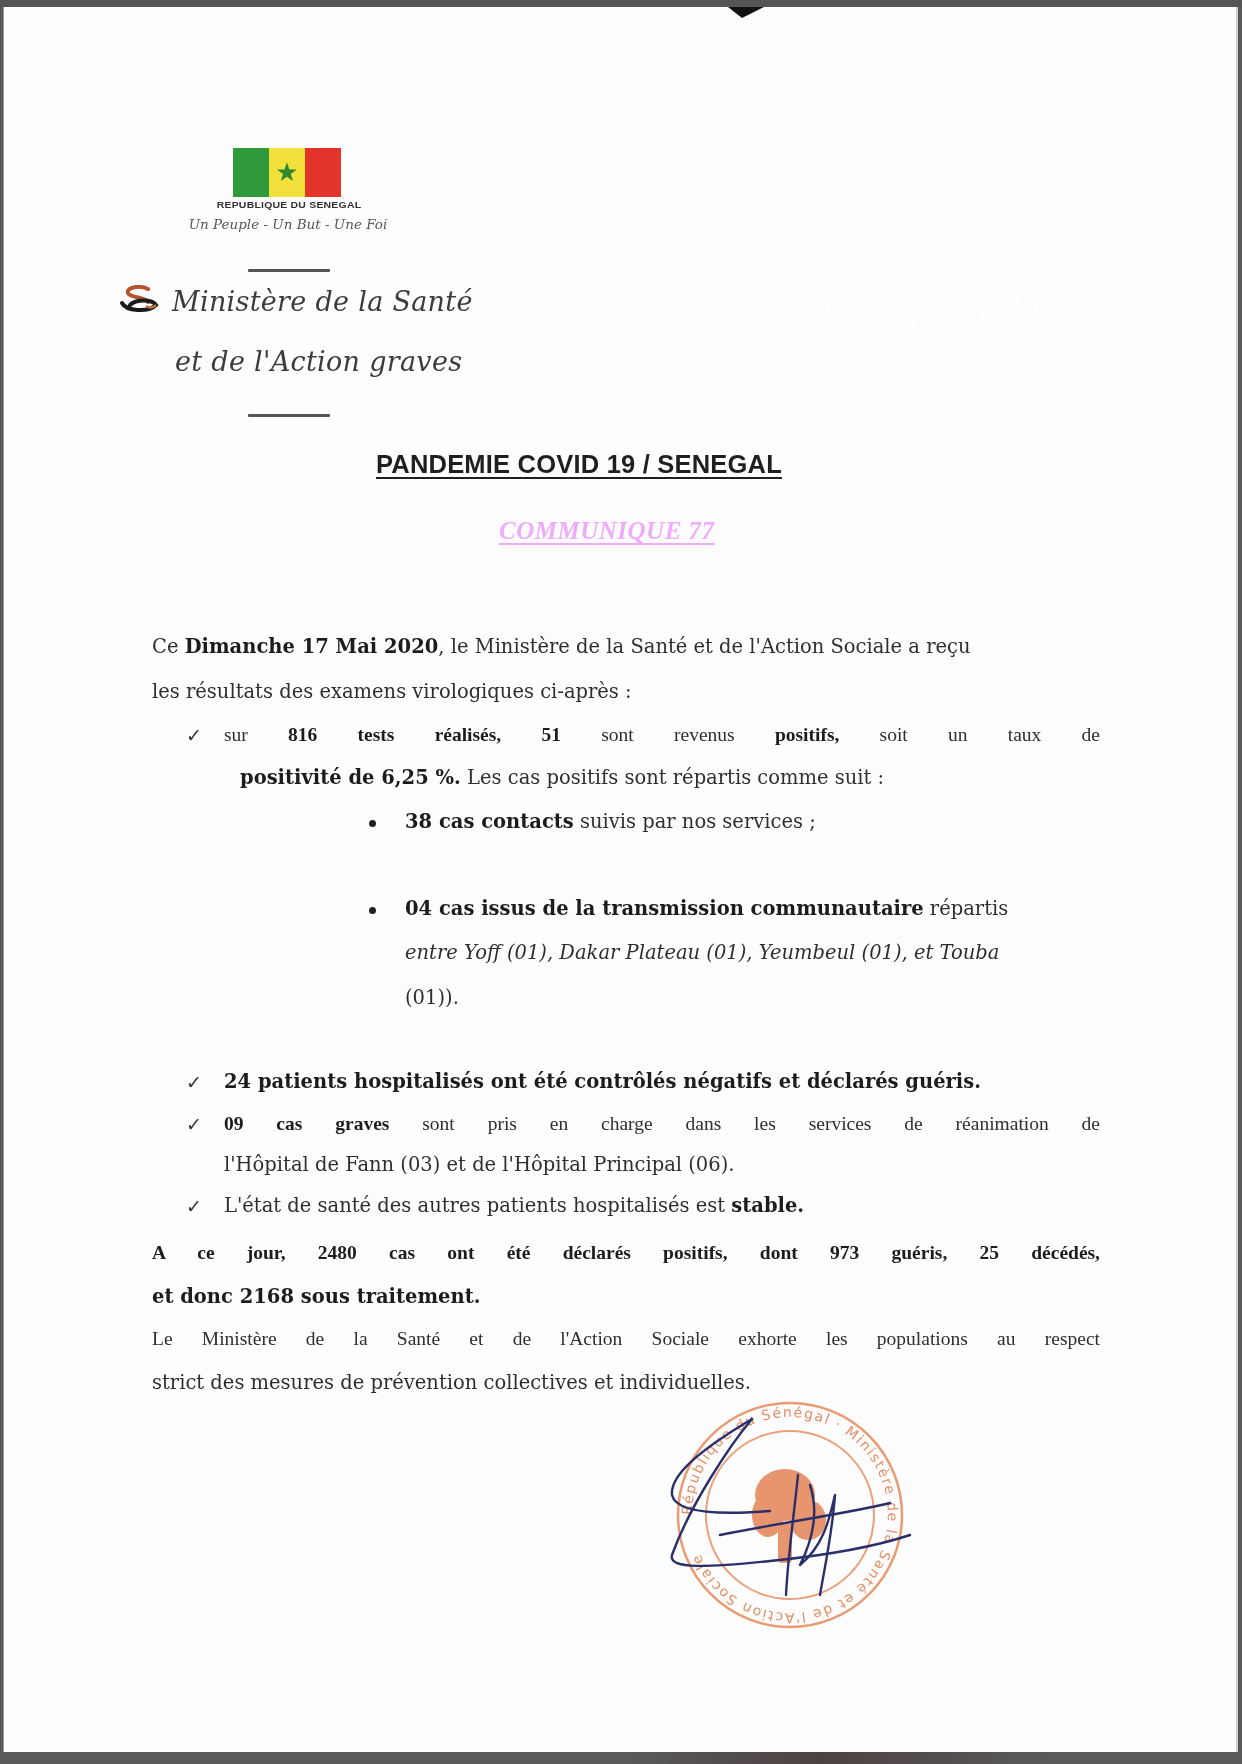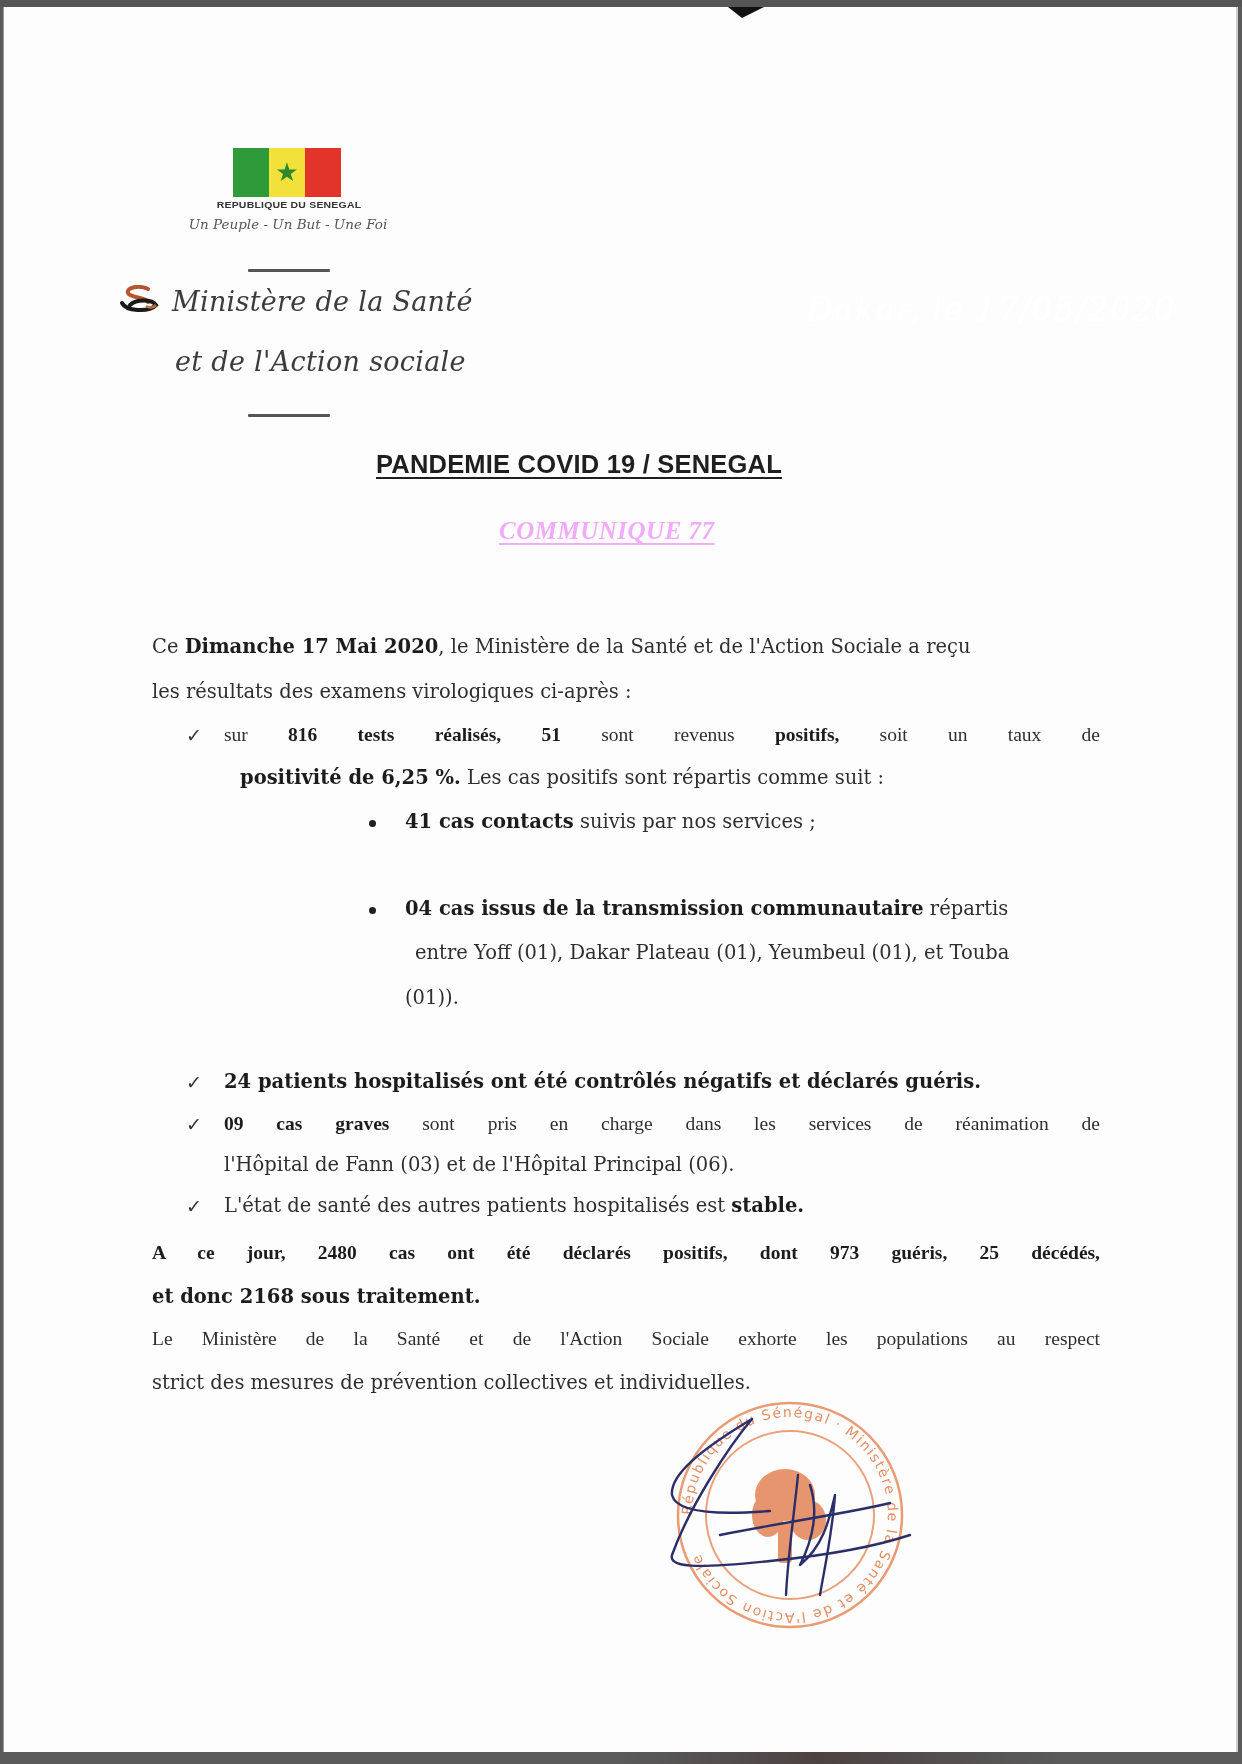--- a/index.html
+++ b/index.html
@@ -88,21 +88,21 @@
 <div class="abs motto">Un Peuple - Un But - Une Foi</div>
 
 <div class="sep sep1"></div>
 
 <svg class="ministry-logo" viewBox="0 0 42 30">
   <path d="M30 4 C22 0, 8 2, 10 8 C12 13, 28 12, 30 17" stroke="#b5542e" stroke-width="4" fill="none" stroke-linecap="round"></path>
   <path d="M4 18 C8 26, 30 28, 38 20 C34 14, 18 14, 12 20" stroke="#1a1a1a" stroke-width="4" fill="none" stroke-linecap="round"></path>
   <path d="M28 21 C32 24, 36 22, 38 20" stroke="#c0713d" stroke-width="2.5" fill="none"></path>
 </svg>
 <div class="abs ministry1">Ministère de la Santé</div>
-<div class="abs ministry2">et de l'Action sociale</div>
+<div class="abs ministry2">et de l'Action graves</div>
 <div class="sep sep2"></div>
 
 <div class="abs date">Dakar, le 17/05/2020</div>
 
 <div class="abs title">PANDEMIE COVID 19 / SENEGAL</div>
 <div class="abs subtitle">COMMUNIQUE 77</div>
 
 <div class="line" style="left:152px; top:634px; width:947px;">
   <span>Ce </span><b>Dimanche 17 Mai 2020</b><span>, le Ministère de la Santé et de l'Action Sociale a reçu</span>
 </div>
@@ -111,28 +111,28 @@
 <span class="check" style="left:186px; top:722px;">✓</span>
 <div class="line justify" style="left:224px; top:722px; width:876px;">
   <span>sur </span><b>816 tests réalisés, 51</b><span> sont revenus </span><b>positifs,</b><span> soit un taux de</span>
 </div>
 <div class="line" style="left:224px; top:765px;margin-left:16px;">
   <b>positivité de 6,25 %.</b><span>  Les cas positifs sont répartis comme suit :</span>
 </div>
 
 <span class="dot" style="left:369px; top:820px;"></span>
 <div class="line" style="left:405px; top:809px;">
-  <b>41 cas contacts</b><span> suivis par nos services ;</span>
+  <b>38 cas contacts</b><span> suivis par nos services ;</span>
 </div>
 
 <span class="dot" style="left:369px; top:907px;"></span>
 <div class="line" style="left:405px; top:896px;">
   <b>04 cas issus de la transmission communautaire</b><span> répartis</span>
 </div>
-<div class="line" style="left:415px; top:940px;">entre Yoff (01), Dakar Plateau (01), Yeumbeul (01), et Touba</div>
+<div class="line" style="left:405px; top:940px;font-style:italic;">entre Yoff (01), Dakar Plateau (01), Yeumbeul (01), et Touba</div>
 <div class="line" style="left:405px; top:985px;">(01)).</div>
 
 <span class="check" style="left:186px; top:1069px;">✓</span>
 <div class="line" style="left:224px; top:1069px;">
   <b>24 patients hospitalisés ont été contrôlés négatifs et déclarés guéris.</b>
 </div>
 
 <span class="check" style="left:186px; top:1111px;">✓</span>
 <div class="line justify" style="left:224px; top:1111px; width:876px;">
   <b>09 cas graves</b><span> sont pris en charge dans les services de réanimation de</span>

